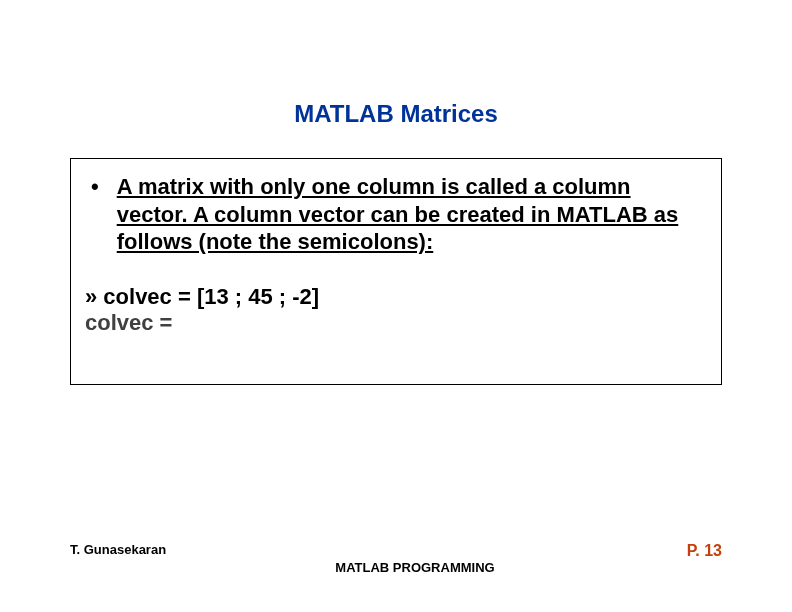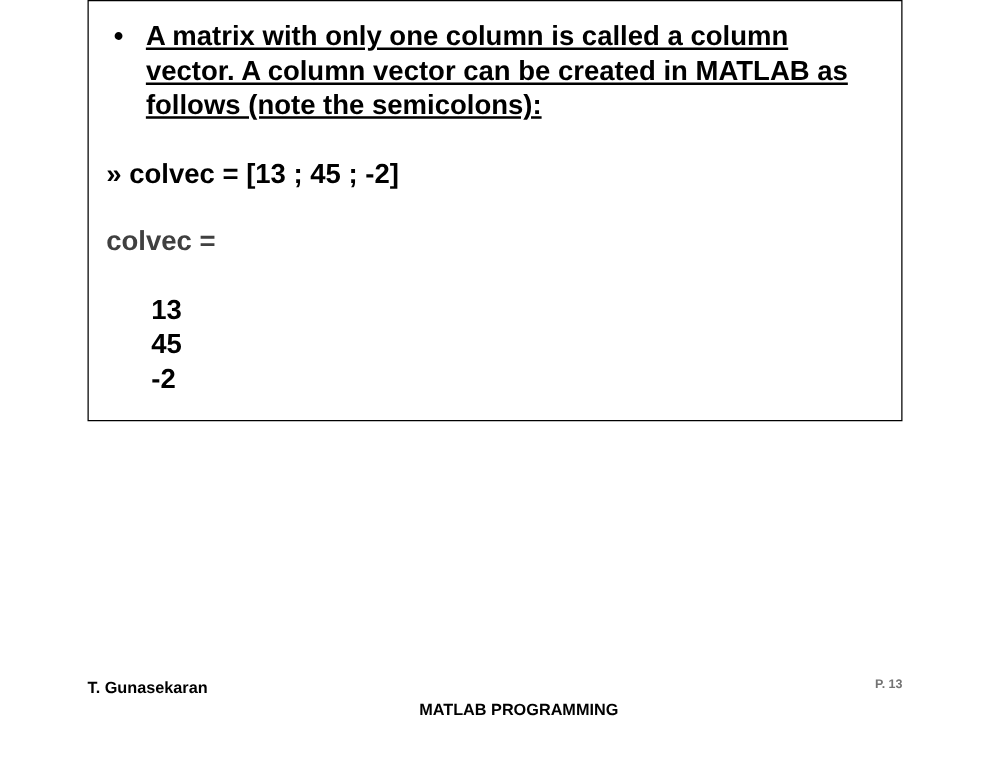--- a/index.html
+++ b/index.html
@@ -40,21 +40,20 @@
     padding: 0 18px 0 6px;
   }
   .bullet-text {
     flex: 1;
     text-decoration: underline;
   }
   .code-line {
     font-size: 22px;
     font-weight: bold;
     color: #000000;
-    margin-bottom: 28px;
   }
   .output-label {
     font-size: 22px;
     font-weight: bold;
     color: #404040;
     margin-bottom: 28px;
   }
   .output-values {
     font-size: 22px;
     font-weight: bold;
@@ -86,47 +85,43 @@
     text-align: center;
     font-size: 13px;
     font-weight: bold;
     color: #000000;
     padding-left: 38px;
   }
   .footer-right {
     position: absolute;
     right: 70px;
     top: 0;
-    font-size: 10px;
+    font-size: 16px;
     font-weight: bold;
-    color: #737373;
+    color: #c2410c;
   }
 </style>
 </head>
 <body>
 
 <div class="slide">
 
+  <div class="title">MATLAB Matrices</div>
 
   <div class="content-box">
 
     <div class="bullet-row">
       <div class="bullet-dot">•</div>
       <div class="bullet-text">A matrix with only one column is called a column vector.  A column vector can be created in MATLAB as follows (note the semicolons):</div>
     </div>
 
     <div class="code-line">» colvec = [13 ; 45 ; -2]</div>
 
     <div class="output-label">colvec =</div>
 
-    <div class="output-values">
-      <div>13</div>
-      <div>45</div>
-      <div>-2</div>
-    </div>
 
   </div>
 
   <div class="footer">
     <div class="footer-left">T. Gunasekaran</div>
     <div class="footer-center">MATLAB PROGRAMMING</div>
     <div class="footer-right">P. 13</div>
   </div>
 
 </div>

